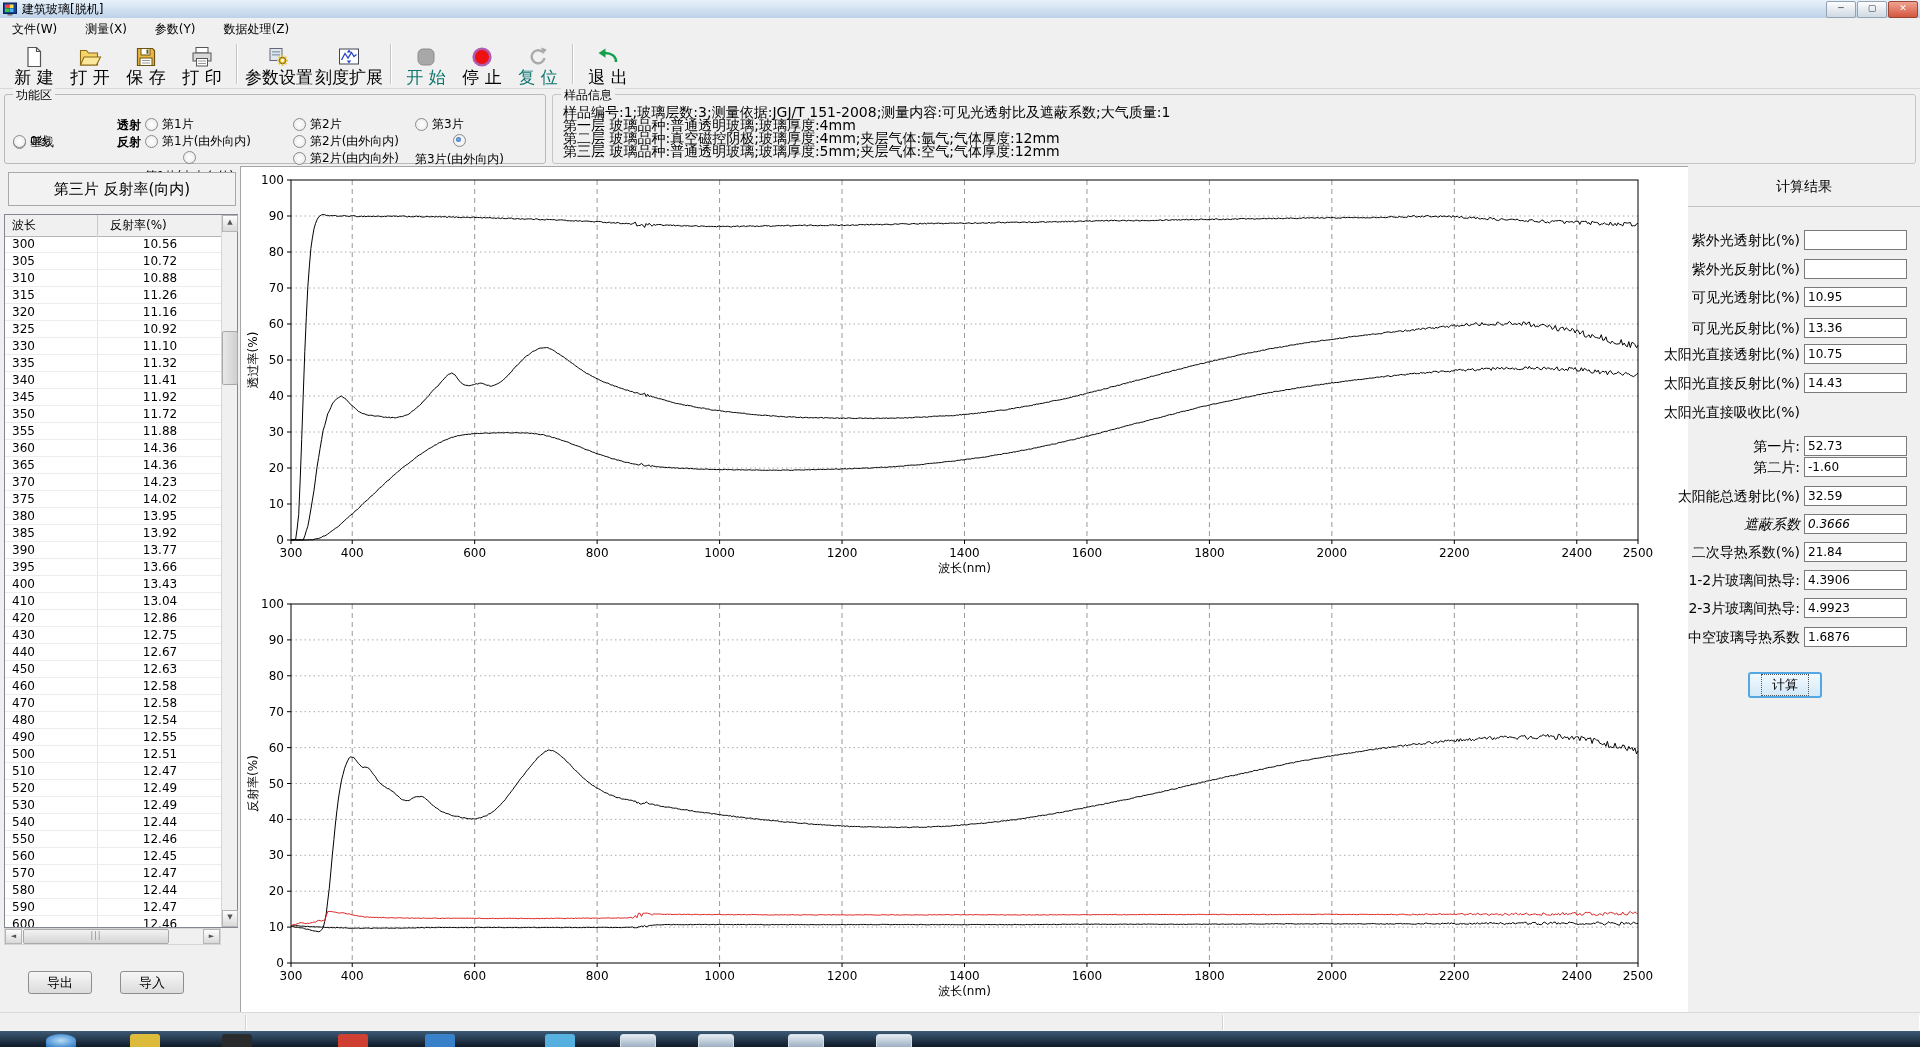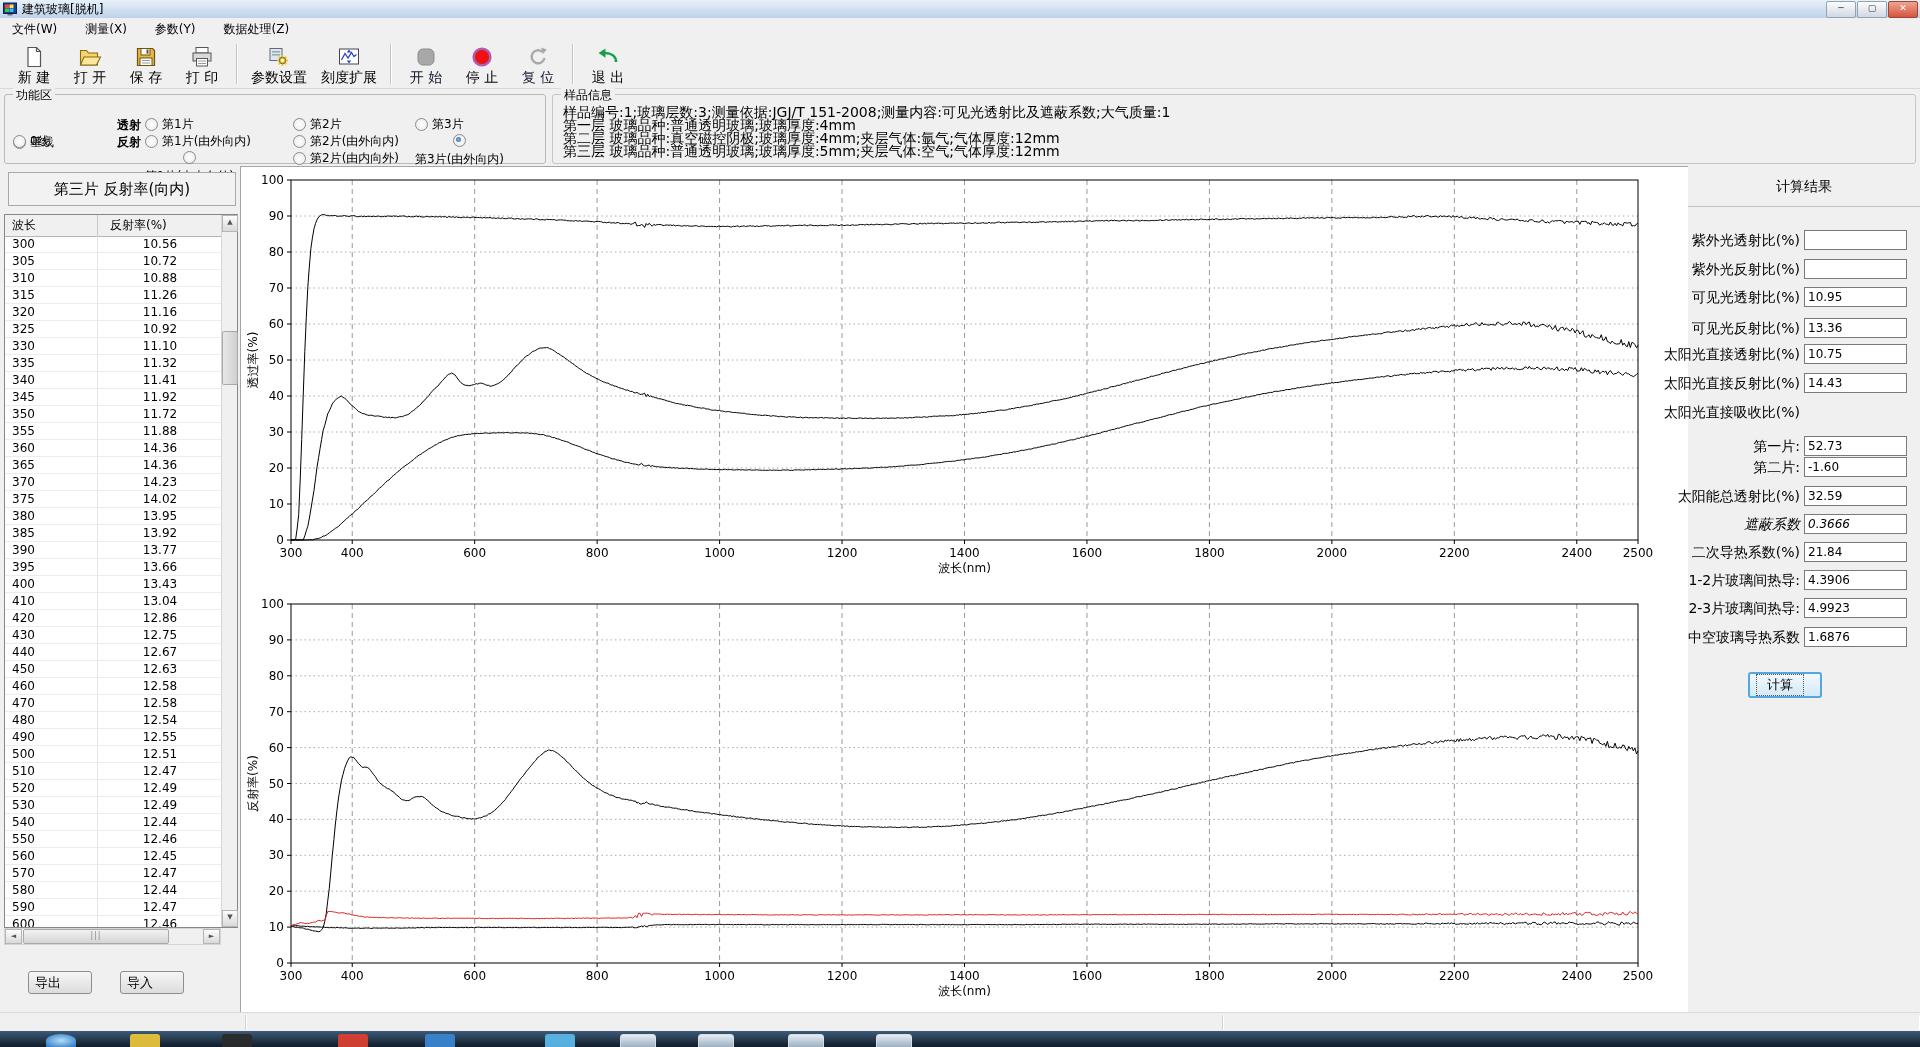--- a/index.html
+++ b/index.html
@@ -17,22 +17,22 @@
           text-align:center;color:#333;}
   .winbtn.close{background:linear-gradient(#f0a392,#d4573e);color:#fff;border-color:#9a4633;}
   #menubar{left:0;top:18px;width:1920px;height:22px;background:#f0f0f0;display:flex;align-items:center;
            border-bottom:1px solid #e6e6e6;padding-left:2px;}
   .menu-item{padding:3px 10px;margin-right:8px;}
   #toolbar{left:0;top:40px;width:1920px;height:48px;background:#f0f0f0;border-bottom:1px solid #d8d8d8;
            display:flex;align-items:center;padding-left:6px;}
   .tb-btn{width:46px;height:44px;margin:0 5px;display:flex;flex-direction:column;align-items:center;justify-content:center;}
   .tb-btn.wide{width:60px;}
   .tb-ic{height:26px;display:flex;align-items:center;justify-content:center;}
-  .tb-lb{font-size:14px;line-height:14px;white-space:nowrap;}
-  .tb-btn.disabled .tb-lb{color:#0f172a;}
+  .tb-lb{font-size:17px;line-height:14px;white-space:nowrap;}
+  .tb-btn.disabled .tb-lb{color:#0f766e;}
   .tb-sep{width:0;height:40px;border-left:1px solid #c3c3c3;border-right:1px solid #fff;margin:0 6px;}
   
   .groupbox{border:1px solid #b9b9b9;border-radius:3px;}
   .gb-title{position:absolute;top:-8px;left:8px;background:#f0f0f0;padding:0 3px;font-size:12px;}
   .radio-item{position:absolute;display:flex;align-items:center;gap:4px;height:14px;white-space:nowrap;}
   .rb{width:11px;height:11px;border:1px solid #8a8a8a;border-radius:50%;
       background:radial-gradient(#ffffff,#e8e8e8);position:relative;flex:0 0 auto;}
   .rb.checked::after{content:"";position:absolute;left:2px;top:2px;width:5px;height:5px;border-radius:50%;
       background:radial-gradient(#7ab8e8,#2f5fa8);}
   .fn-rowlabel{position:absolute;font-weight:bold;font-size:12px;}
@@ -53,21 +53,21 @@
   .sbtn{position:absolute;left:0;width:14px;height:15px;background:linear-gradient(#fdfdfd,#d9d9d9);
         border:1px solid #b5b5b5;font-size:7px;text-align:center;line-height:13px;color:#555;}
   .vthumb{position:absolute;left:0;top:116px;width:14px;height:52px;background:linear-gradient(90deg,#e8e8e8,#cfcfcf);
         border:1px solid #a8a8a8;border-radius:2px;}
   #hScroll{left:4px;top:928px;width:215px;height:15px;background:#f0f0f0;border:1px solid #d5d5d5;}
   .hbtn{position:absolute;top:0;width:15px;height:13px;background:linear-gradient(#fdfdfd,#d9d9d9);
         border:1px solid #b5b5b5;font-size:7px;text-align:center;line-height:12px;color:#555;}
   .hthumb{position:absolute;left:18px;top:0;width:144px;height:13px;background:linear-gradient(#f2f2f2,#d5d5d5);
         border:1px solid #a8a8a8;border-radius:2px;text-align:center;font-size:8px;line-height:12px;color:#888;letter-spacing:1px;}
   .btn{position:absolute;background:linear-gradient(#f6f6f6,#dcdcdc);border:1px solid #8e8e8e;border-radius:3px;
-       font-size:13px;display:flex;align-items:center;justify-content:flex-start;
+       font-size:13px;display:flex;align-items:center;justify-content:center;
        font-family:Liberation Sans, sans-serif;}
   
   #chartArea{left:240px;top:166px;width:1448px;height:846px;background:#fff;border:1px solid #a5a5a5;}
   #chartArea svg{position:absolute;left:2px;}
   
   #results{left:1688px;top:166px;width:232px;height:846px;background:#f0f0f0;}
   #rpTitle{position:absolute;top:12px;left:0;width:100%;text-align:center;font-size:14px;}
   #rpSep{position:absolute;top:40px;left:0;width:100%;border-top:1px solid #c3c3c3;}
   .rp-row{position:absolute;left:0;width:100%;height:20px;}
   .rp-label{position:absolute;right:120px;white-space:nowrap;line-height:20px;font-size:14px;}

